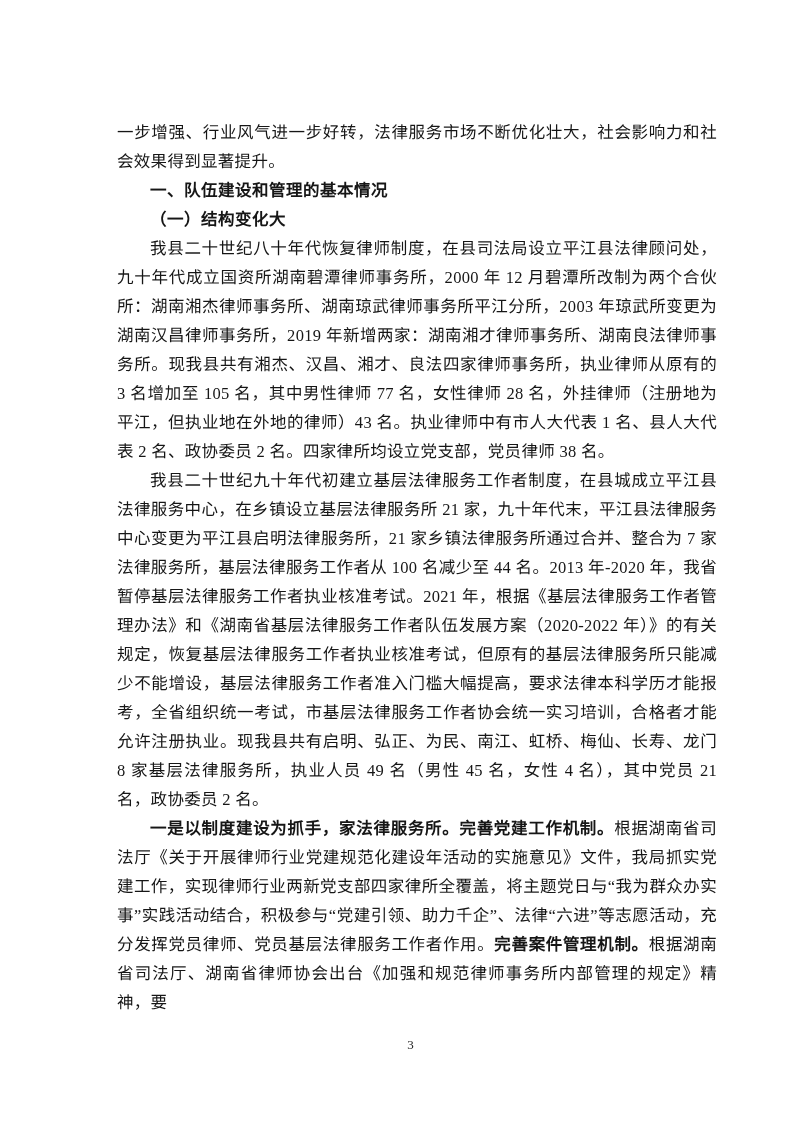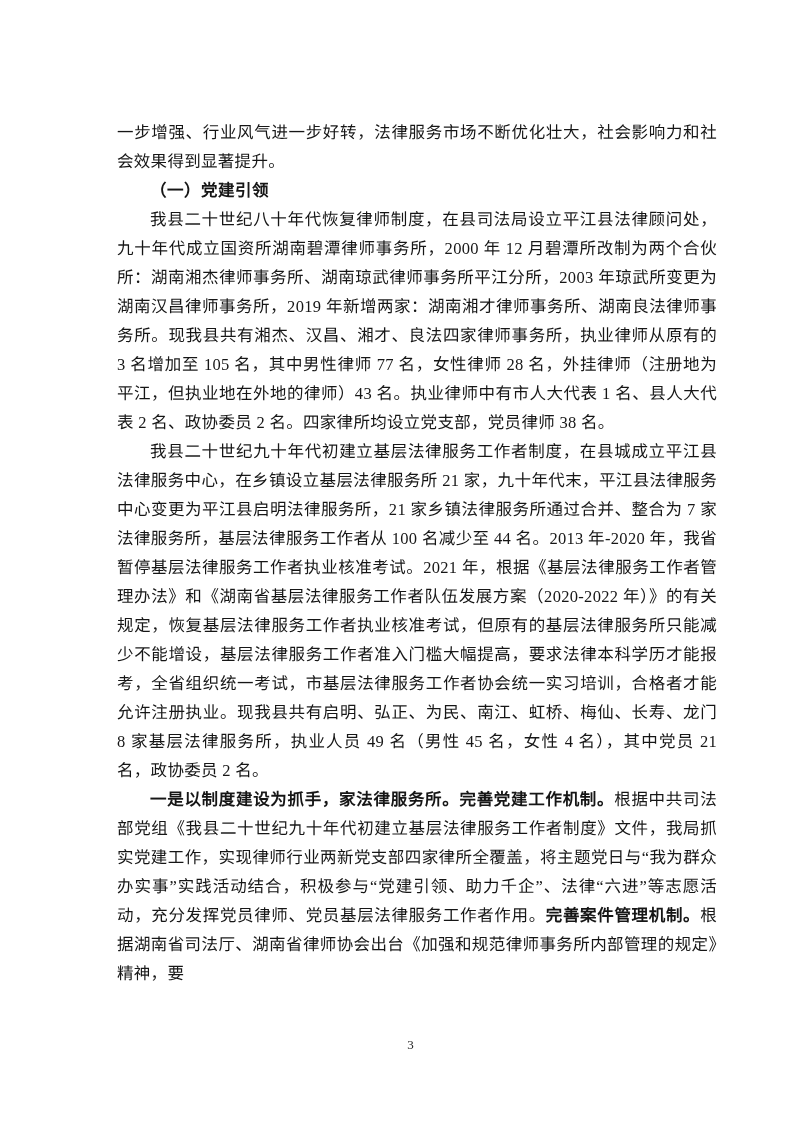--- a/index.html
+++ b/index.html
@@ -58,19 +58,20 @@
     line-height: 18px;
     color: #222222;
   }
 </style>
 </head>
 <body>
 
 <div class="page">
   <div class="page-body">
     <p class="para no-indent">一步增强、行业风气进一步好转，法律服务市场不断优化壮大，社会影响力和社会效果得到显著提升。</p>
-    <h3 class="h2">（一）党建引领</h3>
+    <h2 class="h1">一、队伍建设和管理的基本情况</h2>
+    <h3 class="h2">（一）结构变化大</h3>
     <p class="para">我县二十世纪八十年代恢复律师制度，在县司法局设立平江县法律顾问处，九十年代成立国资所湖南碧潭律师事务所，2000 年 12 月碧潭所改制为两个合伙所：湖南湘杰律师事务所、湖南琼武律师事务所平江分所，2003 年琼武所变更为湖南汉昌律师事务所，2019 年新增两家：湖南湘才律师事务所、湖南良法律师事务所。现我县共有湘杰、汉昌、湘才、良法四家律师事务所，执业律师从原有的 3 名增加至 105 名，其中男性律师 77 名，女性律师 28 名，外挂律师（注册地为平江，但执业地在外地的律师）43 名。执业律师中有市人大代表 1 名、县人大代表 2 名、政协委员 2 名。四家律所均设立党支部，党员律师 38 名。</p>
     <p class="para">我县二十世纪九十年代初建立基层法律服务工作者制度，在县城成立平江县法律服务中心，在乡镇设立基层法律服务所 21 家，九十年代末，平江县法律服务中心变更为平江县启明法律服务所，21 家乡镇法律服务所通过合并、整合为 7 家法律服务所，基层法律服务工作者从 100 名减少至 44 名。2013 年-2020 年，我省暂停基层法律服务工作者执业核准考试。2021 年，根据《基层法律服务工作者管理办法》和《湖南省基层法律服务工作者队伍发展方案（2020-2022 年）》的有关规定，恢复基层法律服务工作者执业核准考试，但原有的基层法律服务所只能减少不能增设，基层法律服务工作者准入门槛大幅提高，要求法律本科学历才能报考，全省组织统一考试，市基层法律服务工作者协会统一实习培训，合格者才能允许注册执业。现我县共有启明、弘正、为民、南江、虹桥、梅仙、长寿、龙门 8 家基层法律服务所，执业人员 49 名（男性 45 名，女性 4 名），其中党员 21 名，政协委员 2 名。</p>
-    <p class="para"><span class="bold">一是以制度建设为抓手，家法律服务所。完善党建工作机制。</span><span>根据中共司法部党组《我县二十世纪九十年代初建立基层法律服务工作者制度》文件，我局抓实党建工作，实现律师行业两新党支部四家律所全覆盖，将主题党日与“我为群众办实事”实践活动结合，积极参与“党建引领、助力千企”、法律“六进”等志愿活动，充分发挥党员律师、党员基层法律服务工作者作用。</span><span class="bold">完善案件管理机制。</span><span>根据湖南省司法厅、湖南省律师协会出台《加强和规范律师事务所内部管理的规定》精神，要</span></p>
+    <p class="para"><span class="bold">一是以制度建设为抓手，家法律服务所。完善党建工作机制。</span><span>根据湖南省司法厅《关于开展律师行业党建规范化建设年活动的实施意见》文件，我局抓实党建工作，实现律师行业两新党支部四家律所全覆盖，将主题党日与“我为群众办实事”实践活动结合，积极参与“党建引领、助力千企”、法律“六进”等志愿活动，充分发挥党员律师、党员基层法律服务工作者作用。</span><span class="bold">完善案件管理机制。</span><span>根据湖南省司法厅、湖南省律师协会出台《加强和规范律师事务所内部管理的规定》精神，要</span></p>
   </div>
   <div class="footer">3</div>
 </div>
 
 </body></html>

